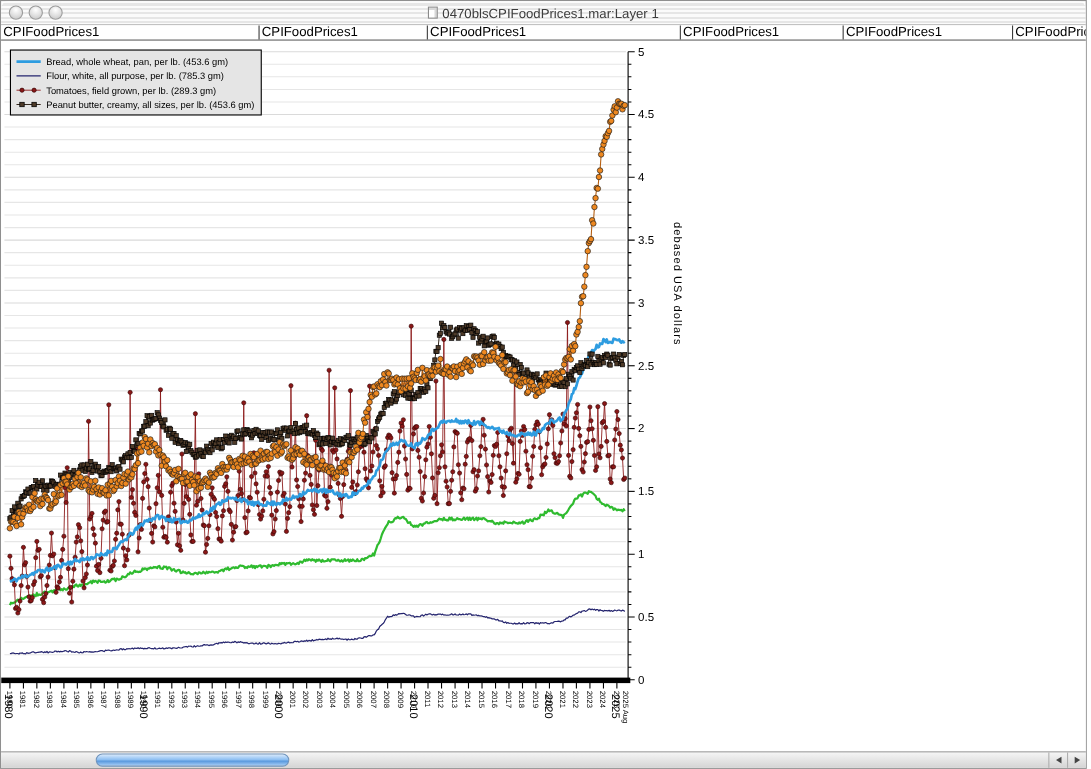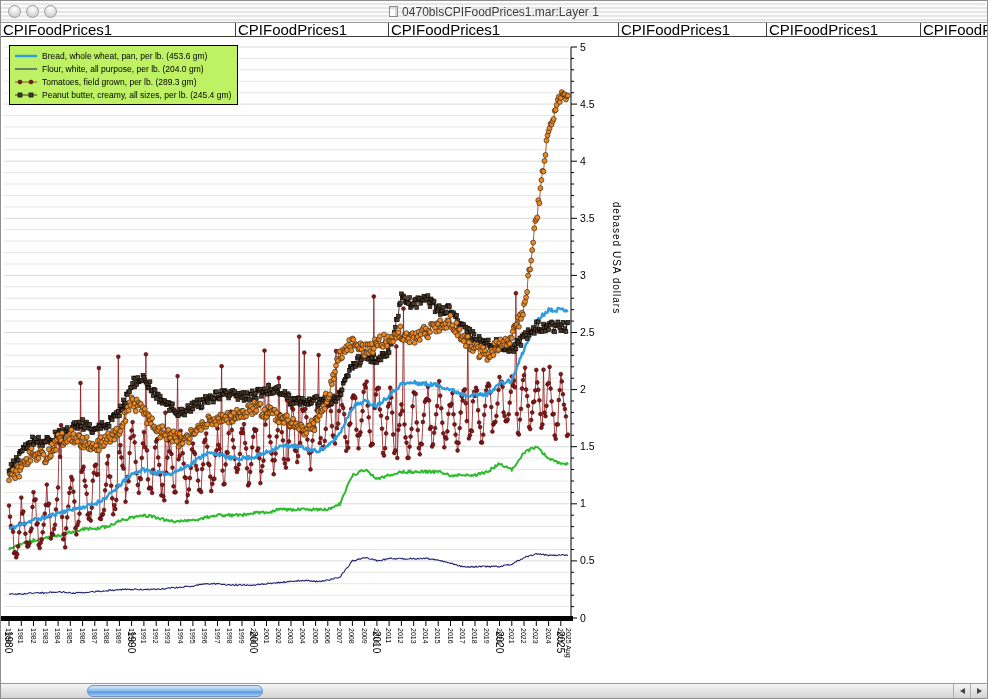--- a/index.html
+++ b/index.html
@@ -16,26 +16,26 @@
     background:radial-gradient(circle at 50% 28%,#ffffff 0%,#dcdcdc 60%,#bfbfbf 100%);}
   .t-close{left:7px}.t-min{left:25px}.t-zoom{left:43px}
   .title-wrap{position:absolute;left:0;right:0;top:4px;text-align:center;
     font-size:12px;color:#3d3d3d;white-space:nowrap}
   .doc-icon{display:inline-block;width:9px;height:11px;background:#fff;
     border:1px solid #8a8a8a;box-shadow:inset -2px 2px 0 #d8d8d8;
     margin-right:4px;vertical-align:-1px}
   
   .tabbar{display:flex;height:14px;background:#fff;border-bottom:1px solid #3c3c3c;
     overflow:hidden}
-  .tab{flex:0 0 auto;height:14px;border-right:1px solid #3c3c3c;font-size:15px;
+  .tab{flex:0 0 auto;height:14px;border-right:1px solid #3c3c3c;font-size:12px;
     line-height:13px;padding-left:2px;white-space:nowrap;overflow:hidden;color:#000}
   
   .content{position:absolute;top:36px;left:0;right:0;bottom:15px;background:#fff;
     overflow:hidden}
-  .legend{position:absolute;left:8px;top:8px;background:#bef264;border:1px solid #000;
+  .legend{position:absolute;left:8px;top:8px;background:#e5e5e5;border:1px solid #000;
     padding:3px 6px 3px 4px;z-index:5}
   .legend-row{display:flex;align-items:center;height:13px;font-size:8.5px;
     color:#000;white-space:nowrap}
   .legend-swatch{width:24px;margin-right:4px;flex:0 0 auto}
   
   .hscroll{position:absolute;left:0;right:0;bottom:0;height:15px;
     background:linear-gradient(180deg,#f5f5f5,#d4d4d4);border-top:1px solid #9a9a9a}
   .hthumb{position:absolute;left:86px;top:1px;width:176px;height:12px;
     border-radius:7px;border:1px solid #6f94bd;
     background:linear-gradient(180deg,#d6e8fc 0,#8fc0f2 45%,#5b9ade 60%,#a6cdf6 100%)}
@@ -1961,37 +1961,37 @@
         <div class="legend-row">
           <svg width="24" height="10" class="legend-swatch">
             <line x1="1" y1="5" x2="23" y2="5" stroke="#2e9ce0" stroke-width="2.4"></line>
           </svg>
           <span>Bread, whole wheat, pan, per lb. (453.6 gm)</span>
         </div>
         <div class="legend-row">
           <svg width="24" height="10" class="legend-swatch">
             <line x1="1" y1="5" x2="23" y2="5" stroke="#24246e" stroke-width="1.1"></line>
           </svg>
-          <span>Flour, white, all purpose, per lb. (204.0 gm)</span>
+          <span>Flour, white, all purpose, per lb. (785.3 gm)</span>
         </div>
         <div class="legend-row">
           <svg width="24" height="10" class="legend-swatch">
             <line x1="1" y1="5" x2="23" y2="5" stroke="#8b1717" stroke-width="0.8"></line>
             <circle cx="6" cy="5" r="1.9" fill="#8b1717" stroke="#3c0808" stroke-width="0.7"></circle>
             <circle cx="17" cy="5" r="1.9" fill="#8b1717" stroke="#3c0808" stroke-width="0.7"></circle>
           </svg>
           <span>Tomatoes, field grown, per lb. (289.3 gm)</span>
         </div>
         <div class="legend-row">
           <svg width="24" height="10" class="legend-swatch">
             <line x1="1" y1="5" x2="23" y2="5" stroke="#33251a" stroke-width="0.9"></line>
             <rect x="4" y="3" width="4" height="4" fill="#4e3a28" stroke="#000000" stroke-width="0.7"></rect>
             <rect x="15" y="3" width="4" height="4" fill="#4e3a28" stroke="#000000" stroke-width="0.7"></rect>
           </svg>
-          <span>Peanut butter, creamy, all sizes, per lb. (245.4 gm)</span>
+          <span>Peanut butter, creamy, all sizes, per lb. (453.6 gm)</span>
         </div>
       </div>
   </div>
 
   <div class="hscroll">
     <div class="hthumb"></div>
     <div class="scroll-btn sb-left">
       <div class="tri tri-left"></div>
     </div>
     <div class="scroll-btn sb-right">

